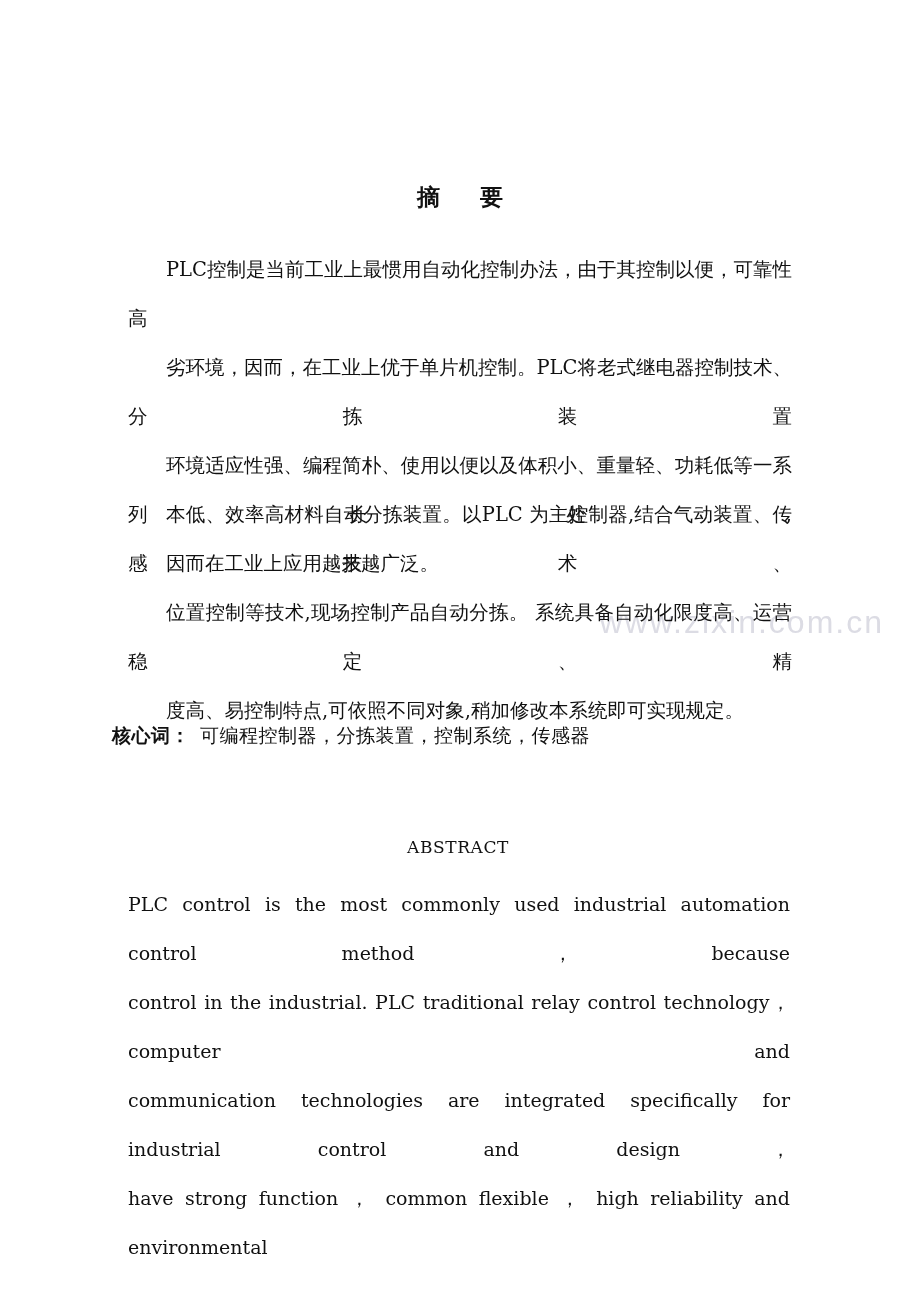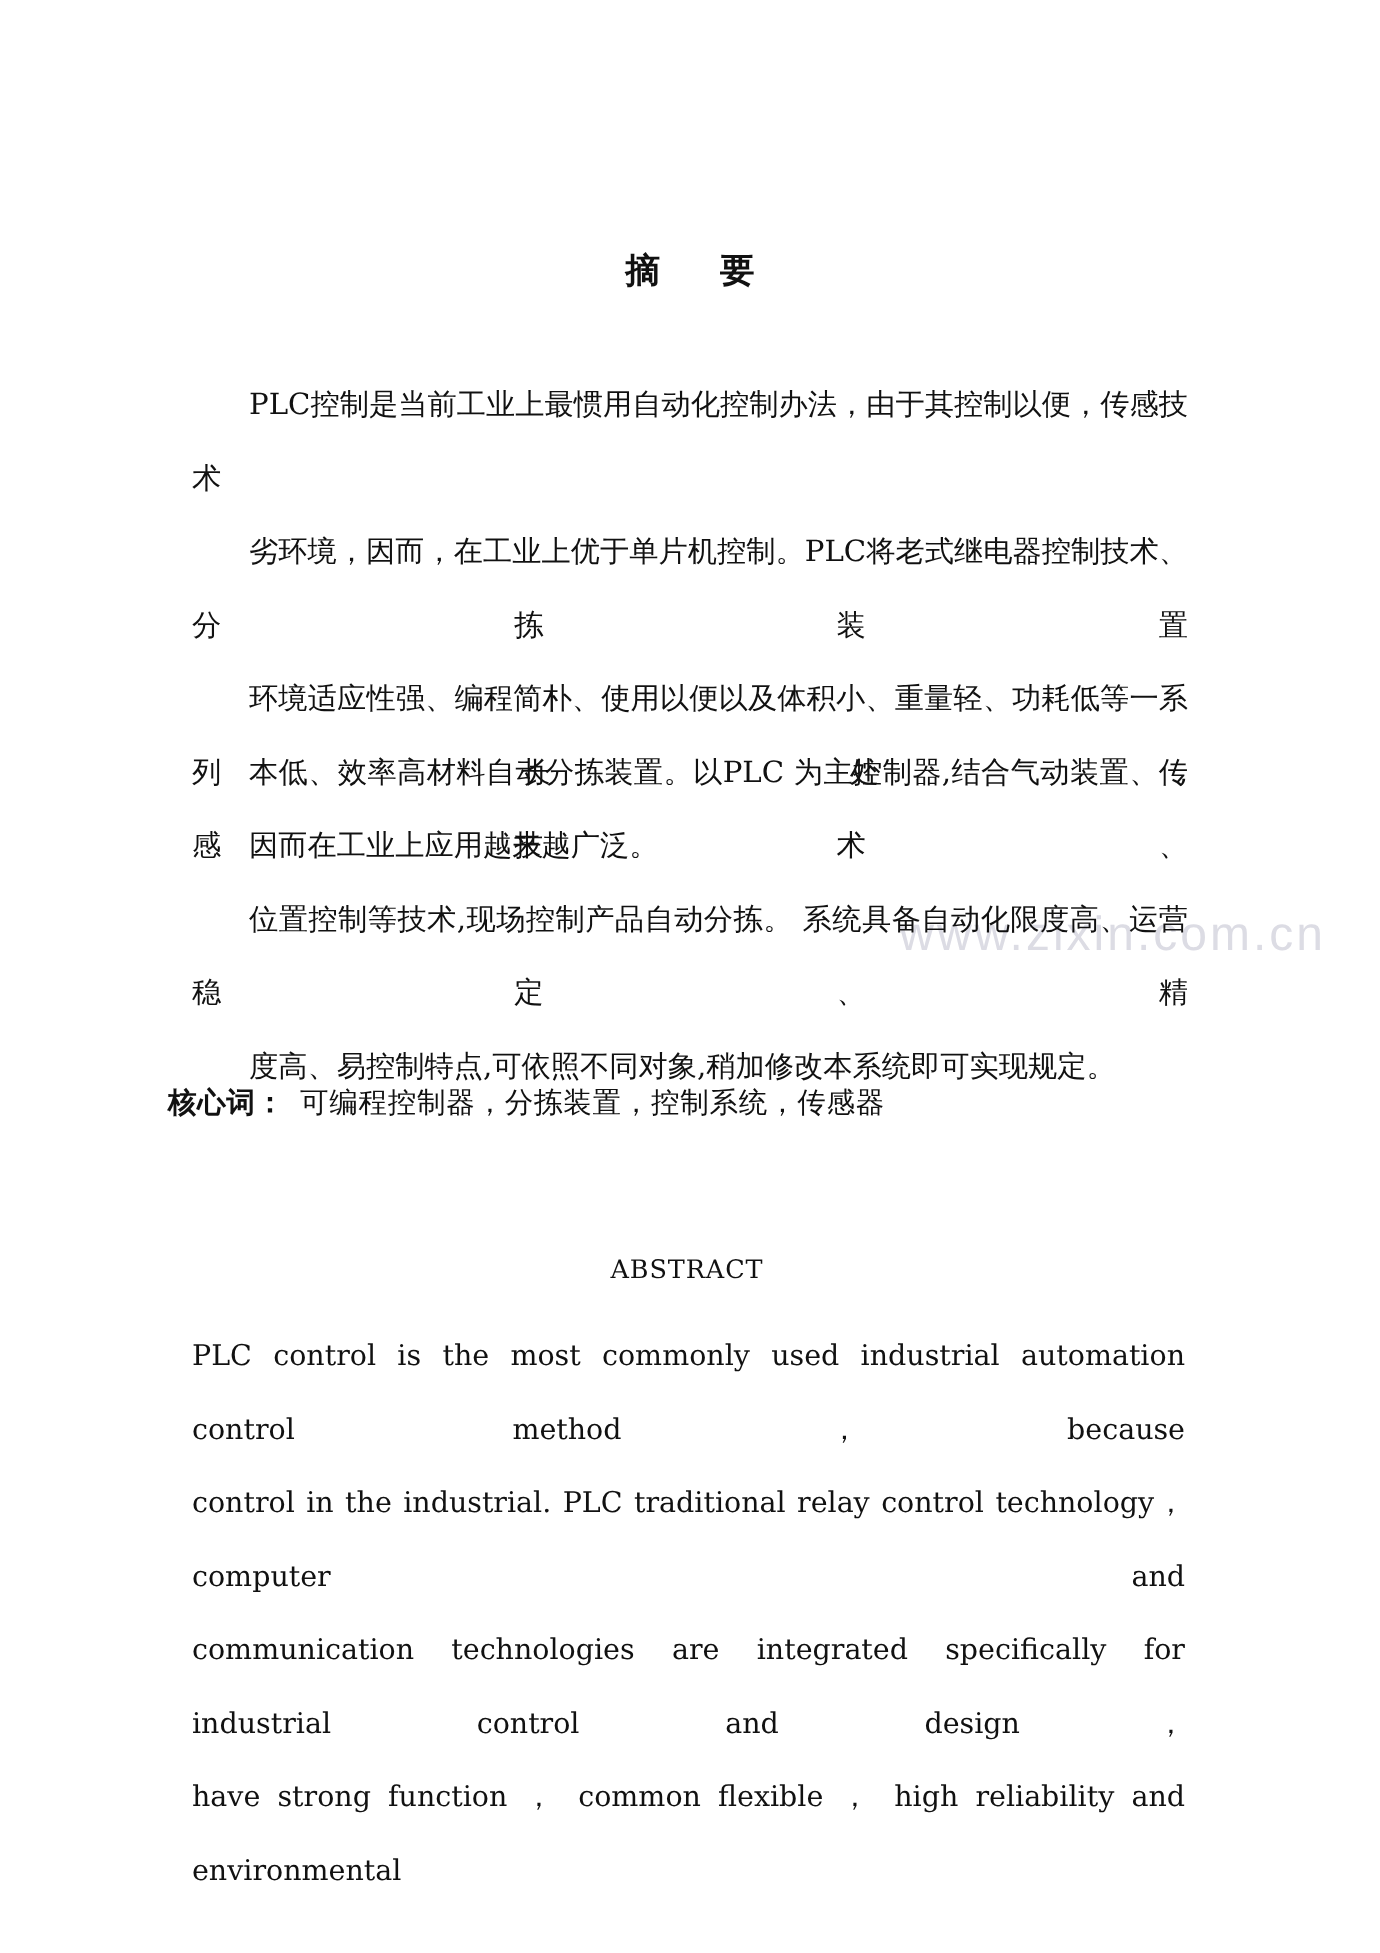--- a/index.html
+++ b/index.html
@@ -39,21 +39,21 @@
   
   #content {
     position: absolute;
     left: 0;
     top: 0;
     width: 920px;
     z-index: 2;
   }
 
   .cn-title {
-    margin: 0;
+    margin: 16px;
     padding-top: 168px;
     text-align: center;
     font-family: "DejaVu Sans", "Liberation Sans", sans-serif;
     font-size: 23px;
     font-weight: bold;
     letter-spacing: 16px;
     text-indent: 16px;
     color: #111111;
     line-height: 1.2;
   }
@@ -141,21 +141,21 @@
 <div id="page" style="background: rgb(255, 255, 255); color: rgb(17, 17, 17);">
 
   <div id="watermark" style="color: rgb(220, 220, 228);">www.zixin.com.cn</div>
 
   <div id="content">
 
     <h1 class="cn-title">摘  要</h1>
 
     <div class="para-zone" style="top: 245px;">
       <p class="cn-para">
-        <span class="jline" style="text-indent:38px;">PLC控制是当前工业上最惯用自动化控制办法，由于其控制以便，传感技术</span>
+        <span class="jline" style="text-indent:38px;">PLC控制是当前工业上最惯用自动化控制办法，由于其控制以便，可靠性高</span>
         <span class="jline">劣环境，因而，在工业上优于单片机控制。PLC将老式继电器控制技术、分拣装置</span>
         <span class="jline">环境适应性强、编程简朴、使用以便以及体积小、重量轻、功耗低等一系列长处,</span>
         <span class="jline natural">因而在工业上应用越来越广泛。</span>
       </p>
     </div>
 
     <div class="para-zone" style="top: 490px;">
       <p class="cn-para">
         <span class="jline">本低、效率高材料自动分拣装置。以PLC 为主控制器,结合气动装置、传感技术、</span>
         <span class="jline">位置控制等技术,现场控制产品自动分拣。 系统具备自动化限度高、运营稳定、精</span>

